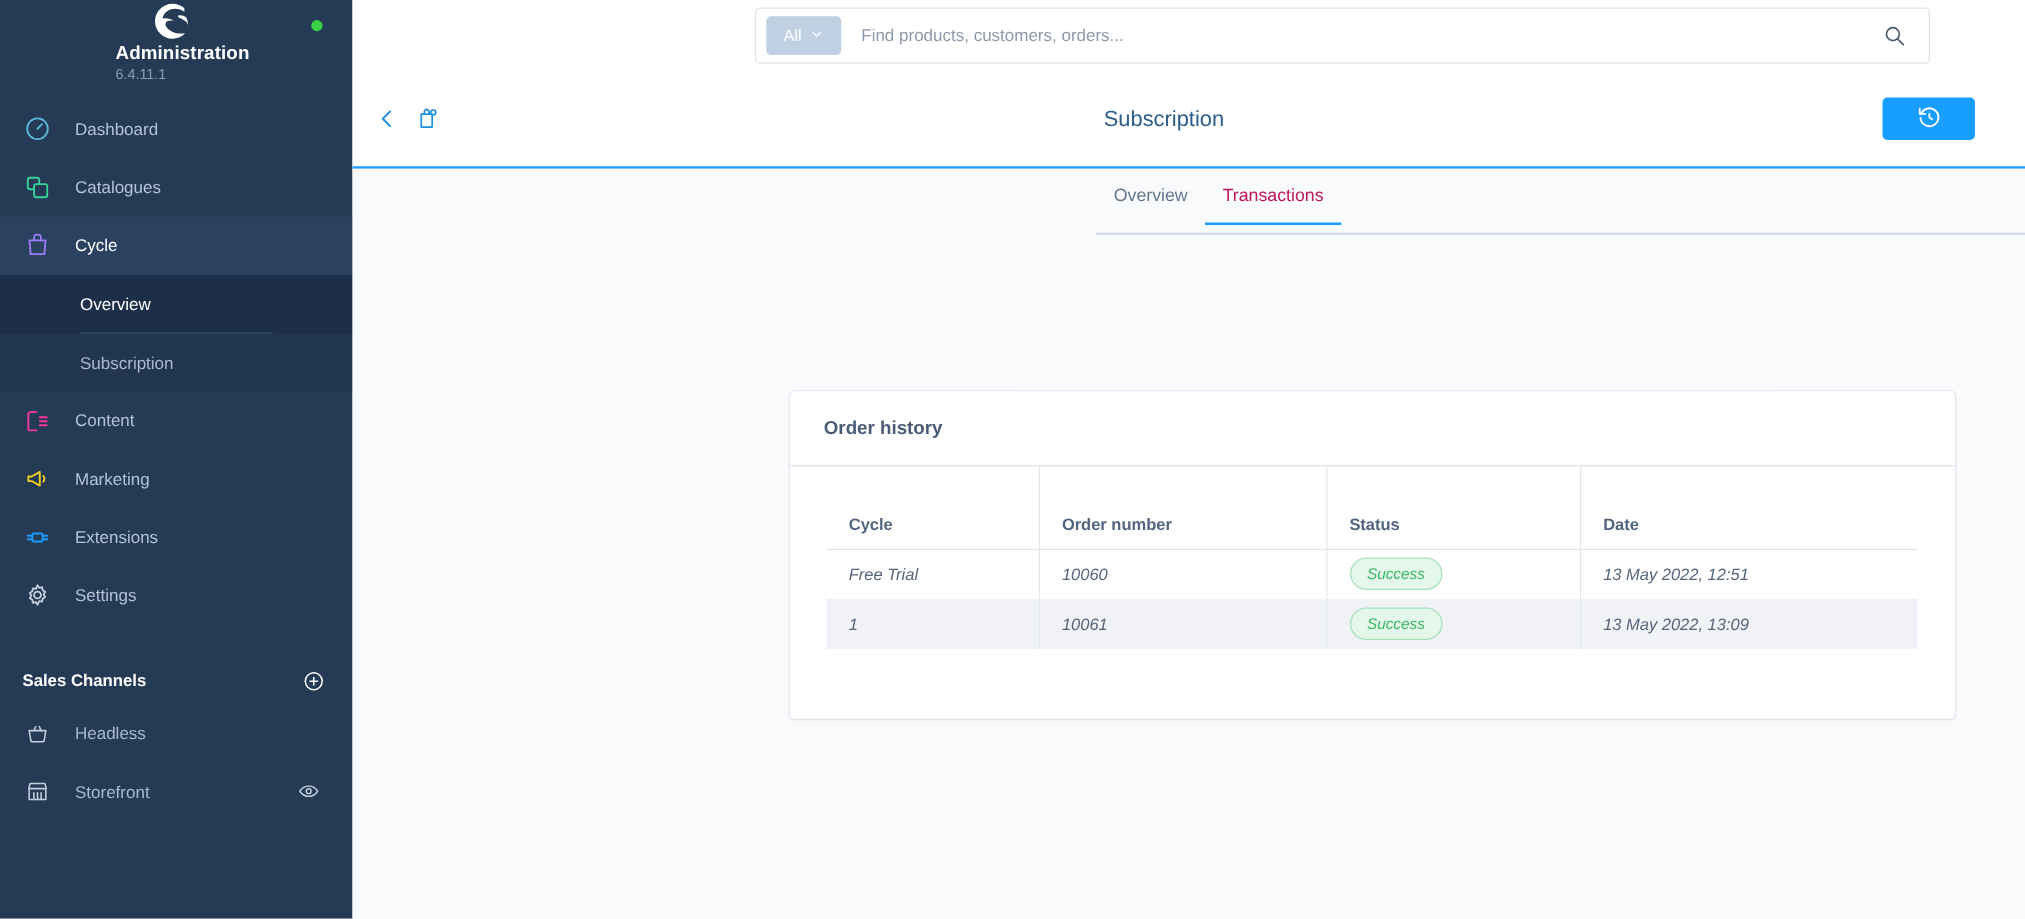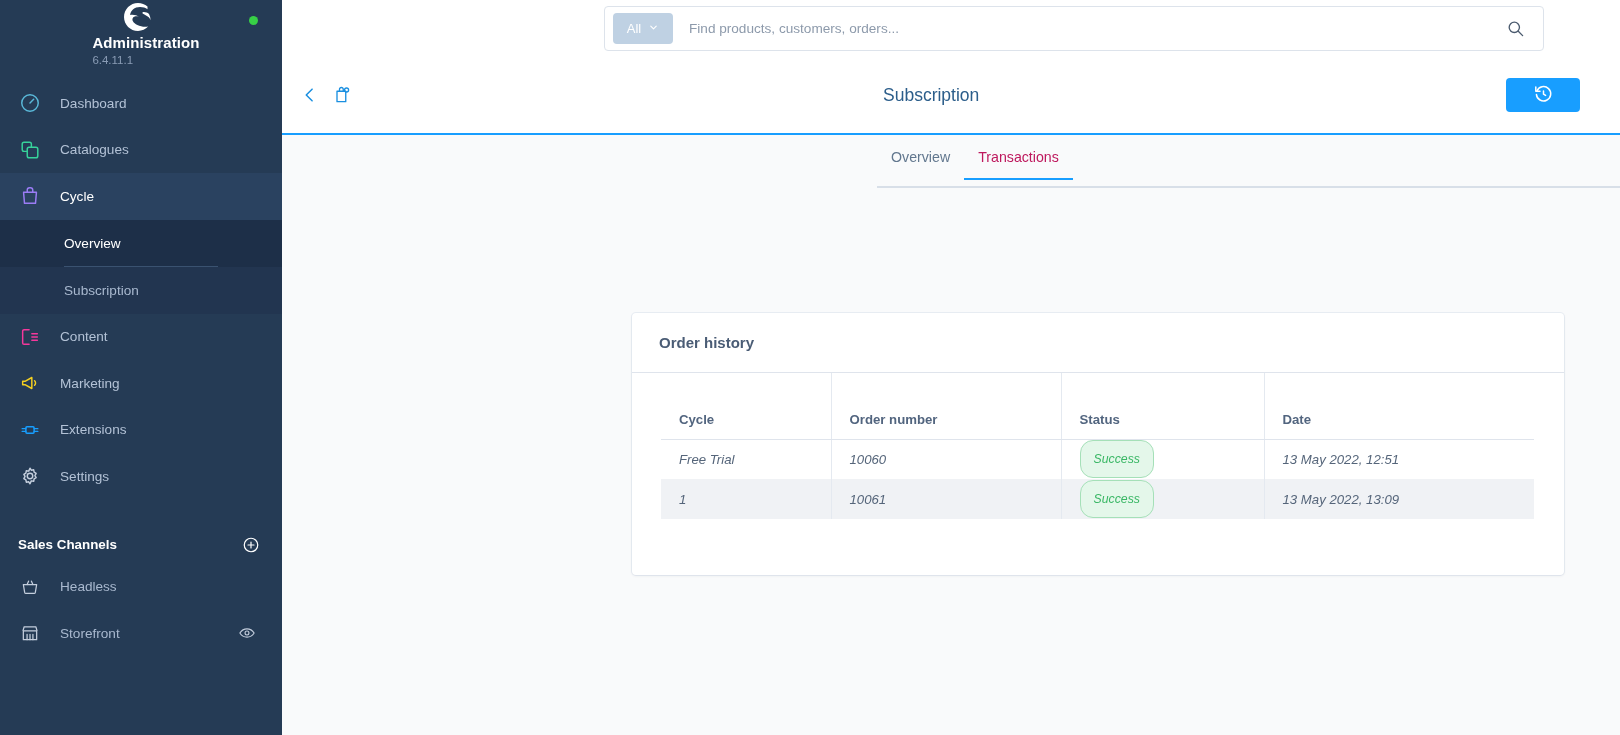--- a/index.html
+++ b/index.html
@@ -211,21 +211,21 @@
   table.order-table td:last-child { border-right: none; }
   table.order-table tbody tr.zebra td { background: #f0f2f5; }
 
   .col-cycle { width: 170px; }
   .col-order { width: 230px; }
   .col-status { width: 203px; }
   .col-date { width: 270px; }
 
   .badge {
     display: inline-flex; align-items: center; justify-content: center;
-    height: 38px; padding: 0 13px;
+    height: 26px; padding: 0 13px;
     border: 1px solid #a5e0b8;
     background: #e4f7ea;
     border-radius: 13px;
     font-size: 12.3px; color: #3ab765;
     white-space: nowrap;
   }
 </style>
 </head>
 <body>
 

